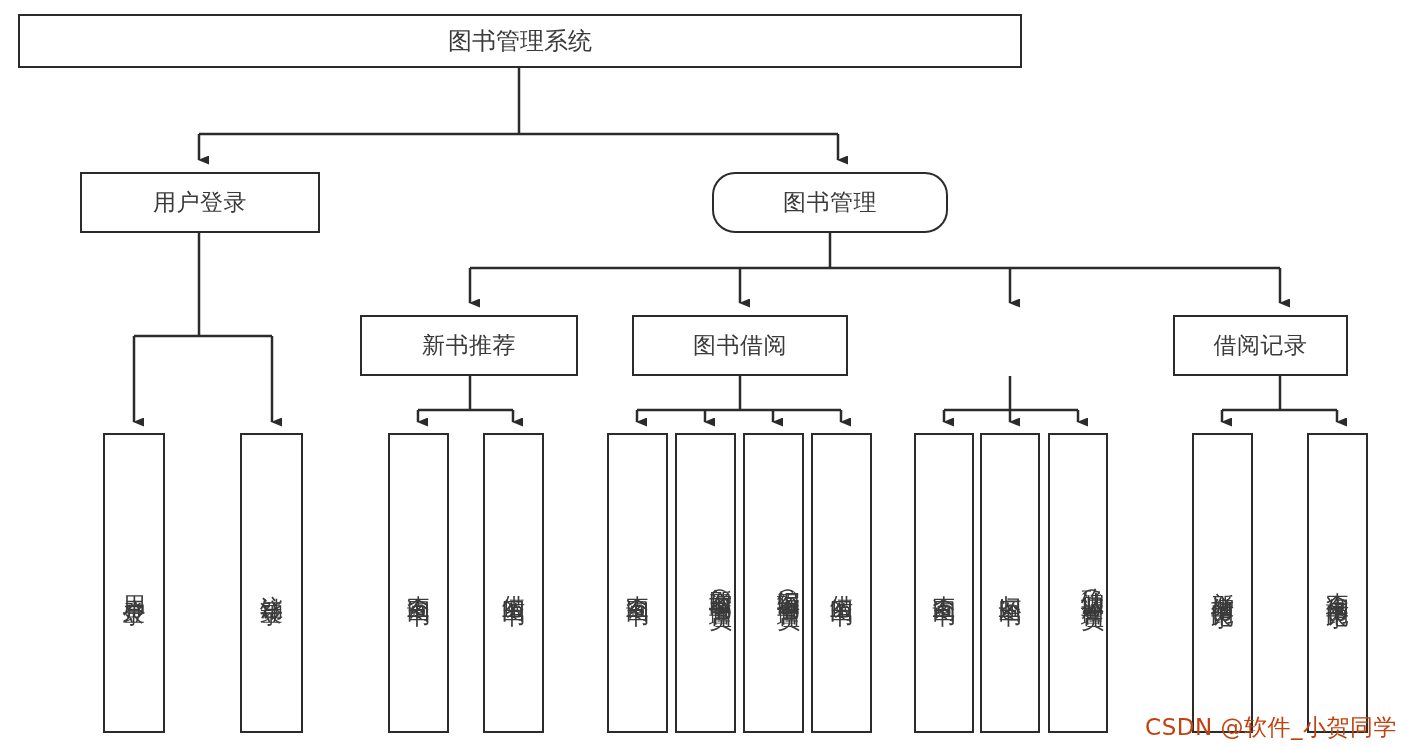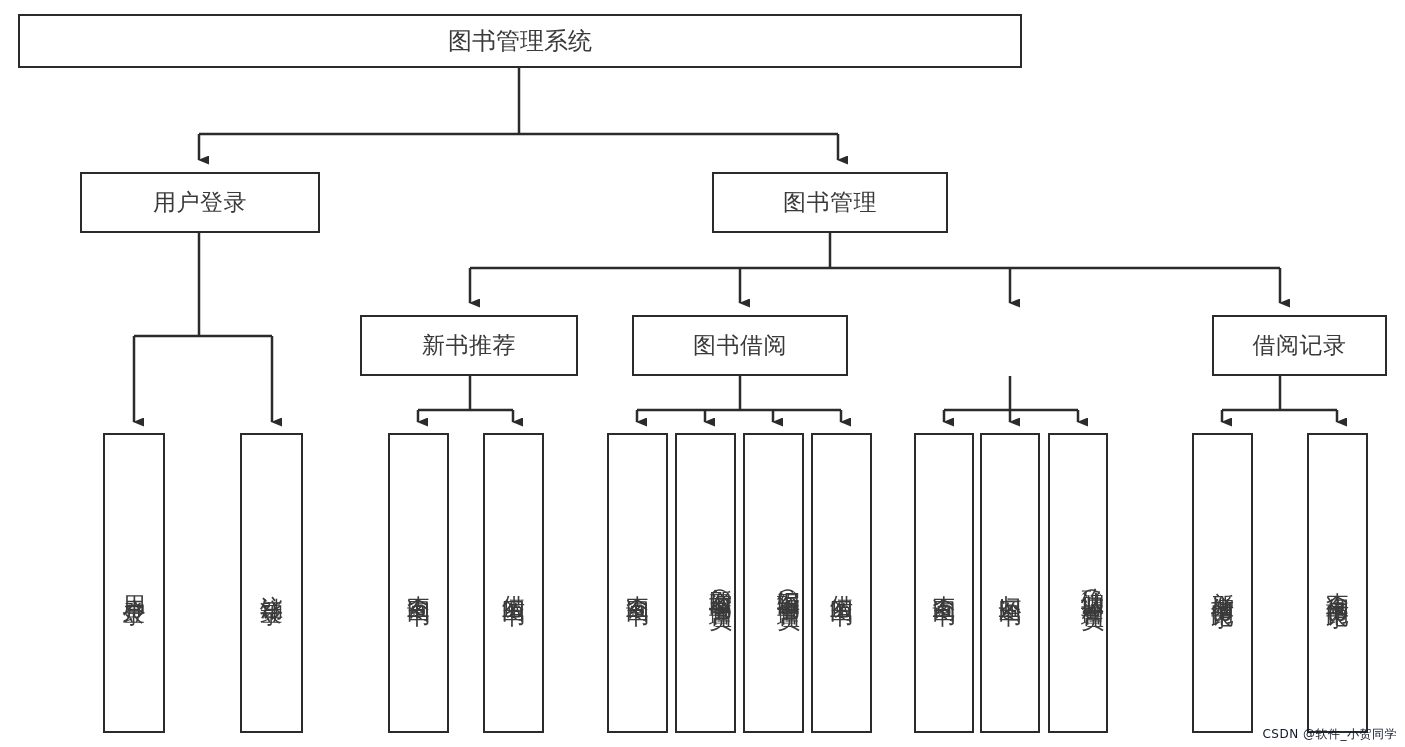--- a/index.html
+++ b/index.html
@@ -53,22 +53,22 @@
     padding-top: 4px;
     padding-bottom: 4px;
   }
   .node.v.top {
     align-items: flex-start;
   }
   .watermark {
     position: absolute;
     right: 8px;
     bottom: 4px;
-    font-size: 12px;
-    color: #0f172a;
+    font-size: 23px;
+    color: #c2410c;
     white-space: nowrap;
     letter-spacing: 0.5px;
   }
 </style>
 </head>
 <body>
 
 <div id="canvas">
 
   <svg id="wires" viewBox="0 0 1405 747" width="1405" height="747" xmlns="http://www.w3.org/2000/svg">
@@ -117,25 +117,25 @@
       <path d="M1280,376 L1280,410"></path>
       <path d="M1222,410 L1337,410"></path>
       <path d="M1222,410 L1222,422" marker-end="url(#arrow)"></path>
       <path d="M1337,410 L1337,422" marker-end="url(#arrow)"></path>
     </g>
   </svg>
 
   <div class="node root" style="left:18px; top:14px; width:1004px; height:54px;">图书管理系统</div>
 
   <div class="node h" style="left:80px; top:172px; width:240px; height:61px;">用户登录</div>
-  <div class="node h" style="left:712px; top:172px; width:236px; height:61px;">图书管理</div>
+  <div class="node h" style="left:712px; top:172px; width:236px; height:61px;border-radius:23px;">图书管理</div>
 
   <div class="node h" style="left:632px; top:315px; width:216px; height:61px;">图书借阅</div>
   <div class="node h" style="left:360px; top:315px; width:218px; height:61px;">新书推荐</div>
-  <div class="node h" style="left:1173px; top:315px; width:175px; height:61px;margin-left:39px;">借阅记录</div>
+  <div class="node h" style="left:1173px; top:315px; width:175px; height:61px;">借阅记录</div>
 
   <div class="node v" style="left:103px; top:433px; width:62px; height:300px;">用户登录</div>
   <div class="node v" style="left:240px; top:433px; width:63px; height:300px;">注销登录</div>
 
   <div class="node v" style="left:388px; top:433px; width:61px; height:300px;">查询图书</div>
   <div class="node v" style="left:483px; top:433px; width:61px; height:300px;">借阅图书</div>
 
   <div class="node v" style="left:607px; top:433px; width:61px; height:300px;">查询图书</div>
   <div class="node v top" style="left:675px; top:433px; width:61px; height:300px;">新增图书（管理员）</div>
   <div class="node v top" style="left:743px; top:433px; width:61px; height:300px;">编辑图书（管理员）</div>

